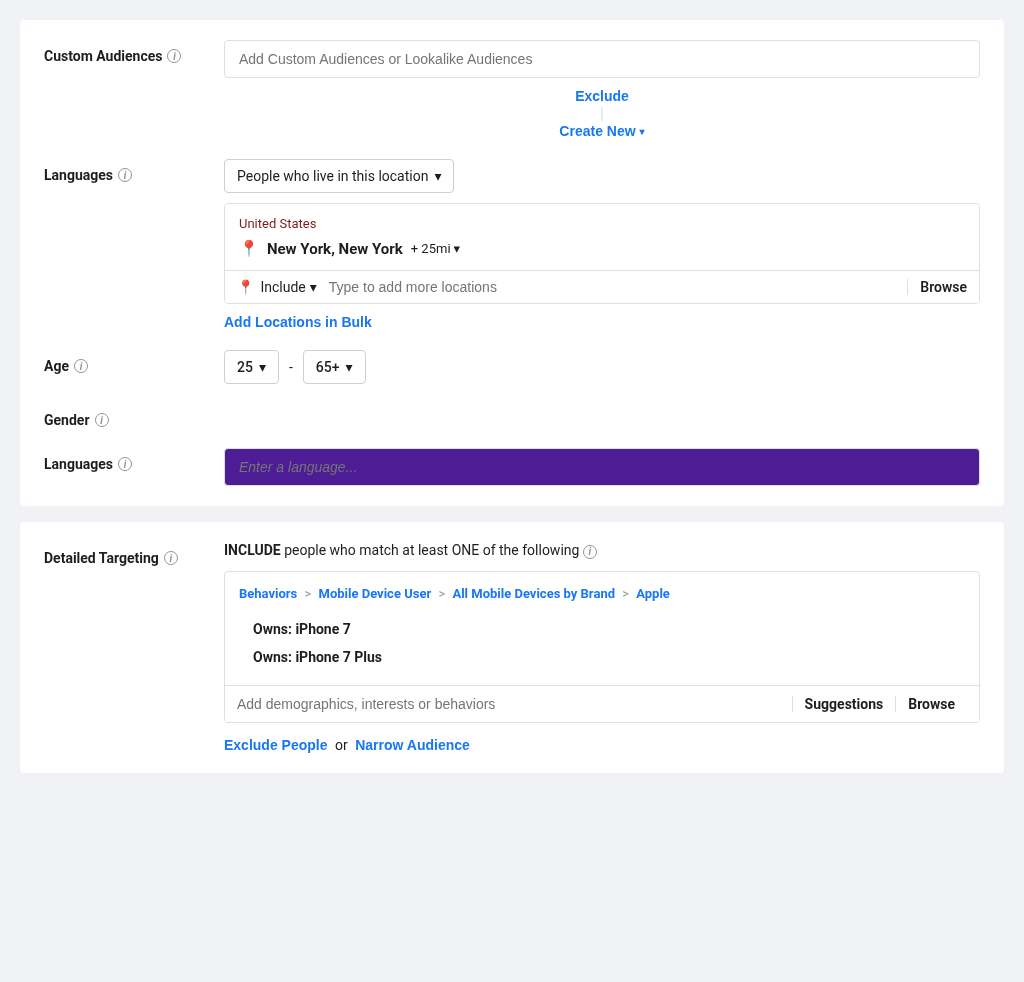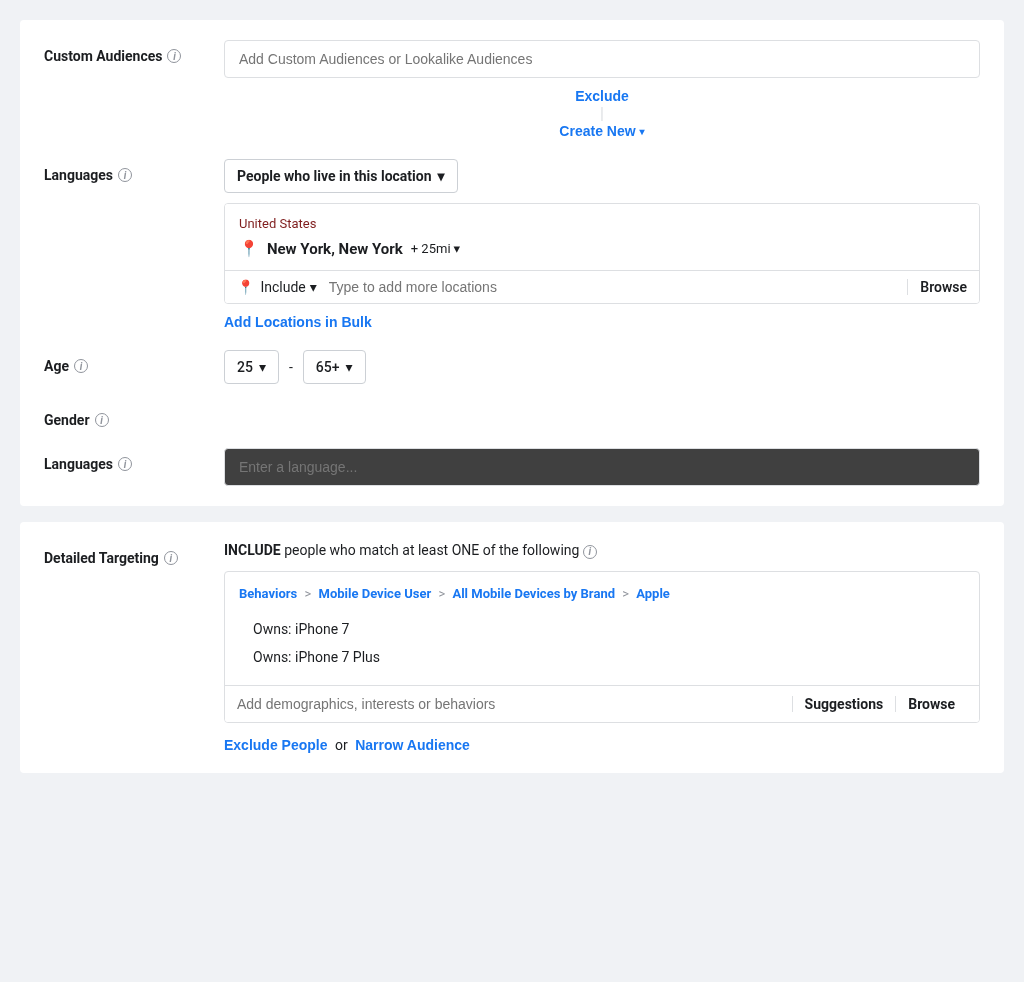--- a/index.html
+++ b/index.html
@@ -100,21 +100,21 @@
     }
     
     .location-type-select {
       display: flex;
       align-items: center;
       gap: 6px;
       border: 1px solid #ccd0d5;
       border-radius: 4px;
       padding: 8px 12px;
       font-size: 14px;
-      font-weight: 700;
+      font-weight: 400;
       color: #1c1e21;
       cursor: pointer;
       background: #fff;
       width: fit-content;
     }
     .location-box {
       border: 1px solid #dddfe2;
       border-radius: 4px;
       margin-top: 10px;
       overflow: hidden;
@@ -237,21 +237,22 @@
     }
     
     .languages-input {
       width: 100%;
       border: 1px solid #dddfe2;
       border-radius: 4px;
       padding: 10px 14px;
       font-size: 14px;
       color: #90949c;
       outline: none;
-      background: #404040;
+      background: #4c1d95;
+      font-style: italic;
     }
     
     .detailed-targeting-container {
       background: #fff;
       border-radius: 4px;
       padding: 20px 24px;
     }
     .include-description {
       font-size: 14px;
       color: #1c1e21;
@@ -282,21 +283,21 @@
     .breadcrumb-sep {
       color: #90949c;
       margin: 0 4px;
     }
     .targeting-items {
       padding: 4px 0 4px 14px;
     }
     .targeting-item {
       padding: 6px 0;
       font-size: 14px;
-      font-weight: 400;
+      font-weight: 700;
       color: #1c1e21;
     }
     .targeting-input-row {
       display: flex;
       align-items: center;
       padding: 10px 12px;
       background: #fff;
     }
     .targeting-search-input {
       flex: 1;

